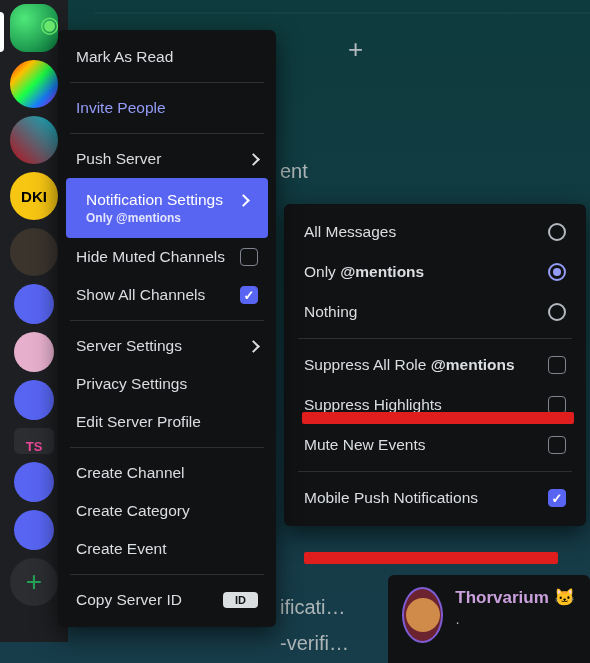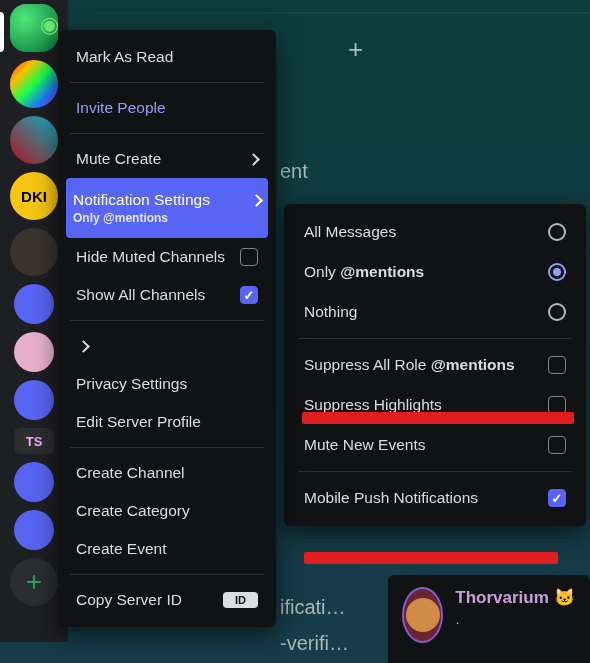--- a/index.html
+++ b/index.html
@@ -10,29 +10,29 @@
   .server-icon.selected{border-radius:16px;}
   .pill{position:absolute;left:0;width:4px;background:#fff;border-radius:0 4px 4px 0;}
   .bg0{background:radial-gradient(circle at 30% 30%,#4fe87a,#05743a);} 
   .bg1{background:linear-gradient(135deg,#ff1a1a,#ffbf00,#1aff47,#1a7dff,#c41aff);}
   .bg2{background:linear-gradient(45deg,#b50e1a,#08b8c9);}
   .bg3{background:#f7c613;color:#000;}
   .bg4{background:#3a342d;}
   .bg5{background:#5865f2;}
   .bg6{background:#e6b0cd;}
   .bg7{background:#5865f2;}
-  .bg8{background:#2b2d31;color:#f0abfc;}
+  .bg8{background:#2b2d31;color:#ec4899;align-items:flex-end;}
   .bg9{background:#5865f2;}
   .bg10{background:#5865f2;}
   .add-server{width:48px;height:48px;border-radius:50%;background:#2b2d31;color:#23a559;display:flex;align-items:center;justify-content:center;font-size:28px;margin-top:4px;flex-shrink:0;}
   
   .context-menu{position:absolute;left:58px;top:30px;width:218px;background:#111214;border-radius:6px;padding:8px 8px;box-sizing:border-box;box-shadow:0 8px 24px rgba(0,0,0,.6);z-index:10;}
   .menu-item{height:38px;display:flex;align-items:center;justify-content:space-between;padding:0 10px;border-radius:4px;color:#dbdee1;font-size:15.5px;font-weight:500;cursor:pointer;}
   .menu-item.invite{color:#949cf7;}
-  .menu-item.active{background:#5865f2;color:#fff;flex-direction:column;align-items:flex-start;justify-content:center;height:48px;padding:6px 7px;}
+  .menu-item.active{background:#5865f2;color:#fff;flex-direction:column;align-items:flex-start;justify-content:center;height:48px;padding:6px 20px;}
   .menu-item.active .sub{font-size:12px;font-weight:600;color:#e3e5ff;margin-top:2px;}
   .menu-item .row-main{display:flex;align-items:center;justify-content:space-between;width:100%;}
   .sep{height:1px;background:#2e2f34;margin:6px 4px;}
   .chevron{width:12px;height:12px;position:relative;}
   .chevron::before{content:"";position:absolute;right:0;top:2px;width:7px;height:7px;border-right:2px solid currentColor;border-top:2px solid currentColor;transform:rotate(45deg);}
   .checkbox{width:18px;height:18px;border:1.5px solid #80848e;border-radius:4px;box-sizing:border-box;display:flex;align-items:center;justify-content:center;}
   .checkbox.checked{background:#5865f2;border-color:#5865f2;}
   .checkbox.checked::after{content:"✓";color:#fff;font-size:13px;font-weight:700;}
   .id-badge{background:#dbdee1;color:#111214;font-size:11px;font-weight:800;border-radius:4px;padding:2px 12px;}
   
@@ -93,40 +93,41 @@
   <div class="context-menu">
     <div class="menu-item">
         <span>Mark As Read</span>
       </div>
     <div class="sep"></div>
     <div class="menu-item invite">
         <span>Invite People</span>
       </div>
     <div class="sep"></div>
     <div class="menu-item">
-      <span>Mute Create</span>
+      <span>Push Server</span>
       <span class="chevron"></span>
     </div>
     <div class="menu-item active">
       <div class="row-main">
         <span>Notification Settings</span>
         <span class="chevron"></span>
       </div>
       <span class="sub">Only @mentions</span>
     </div>
     <div class="menu-item">
       <span>Hide Muted Channels</span>
       <span class="checkbox"></span>
     </div>
     <div class="menu-item">
       <span>Show All Channels</span>
       <span class="checkbox checked"></span>
     </div>
     <div class="sep"></div>
     <div class="menu-item">
+      <span>Server Settings</span>
       <span class="chevron"></span>
     </div>
     <div class="menu-item">
         <span>Privacy Settings</span>
       </div>
     <div class="menu-item">
         <span>Edit Server Profile</span>
       </div>
     <div class="sep"></div>
     <div class="menu-item">

